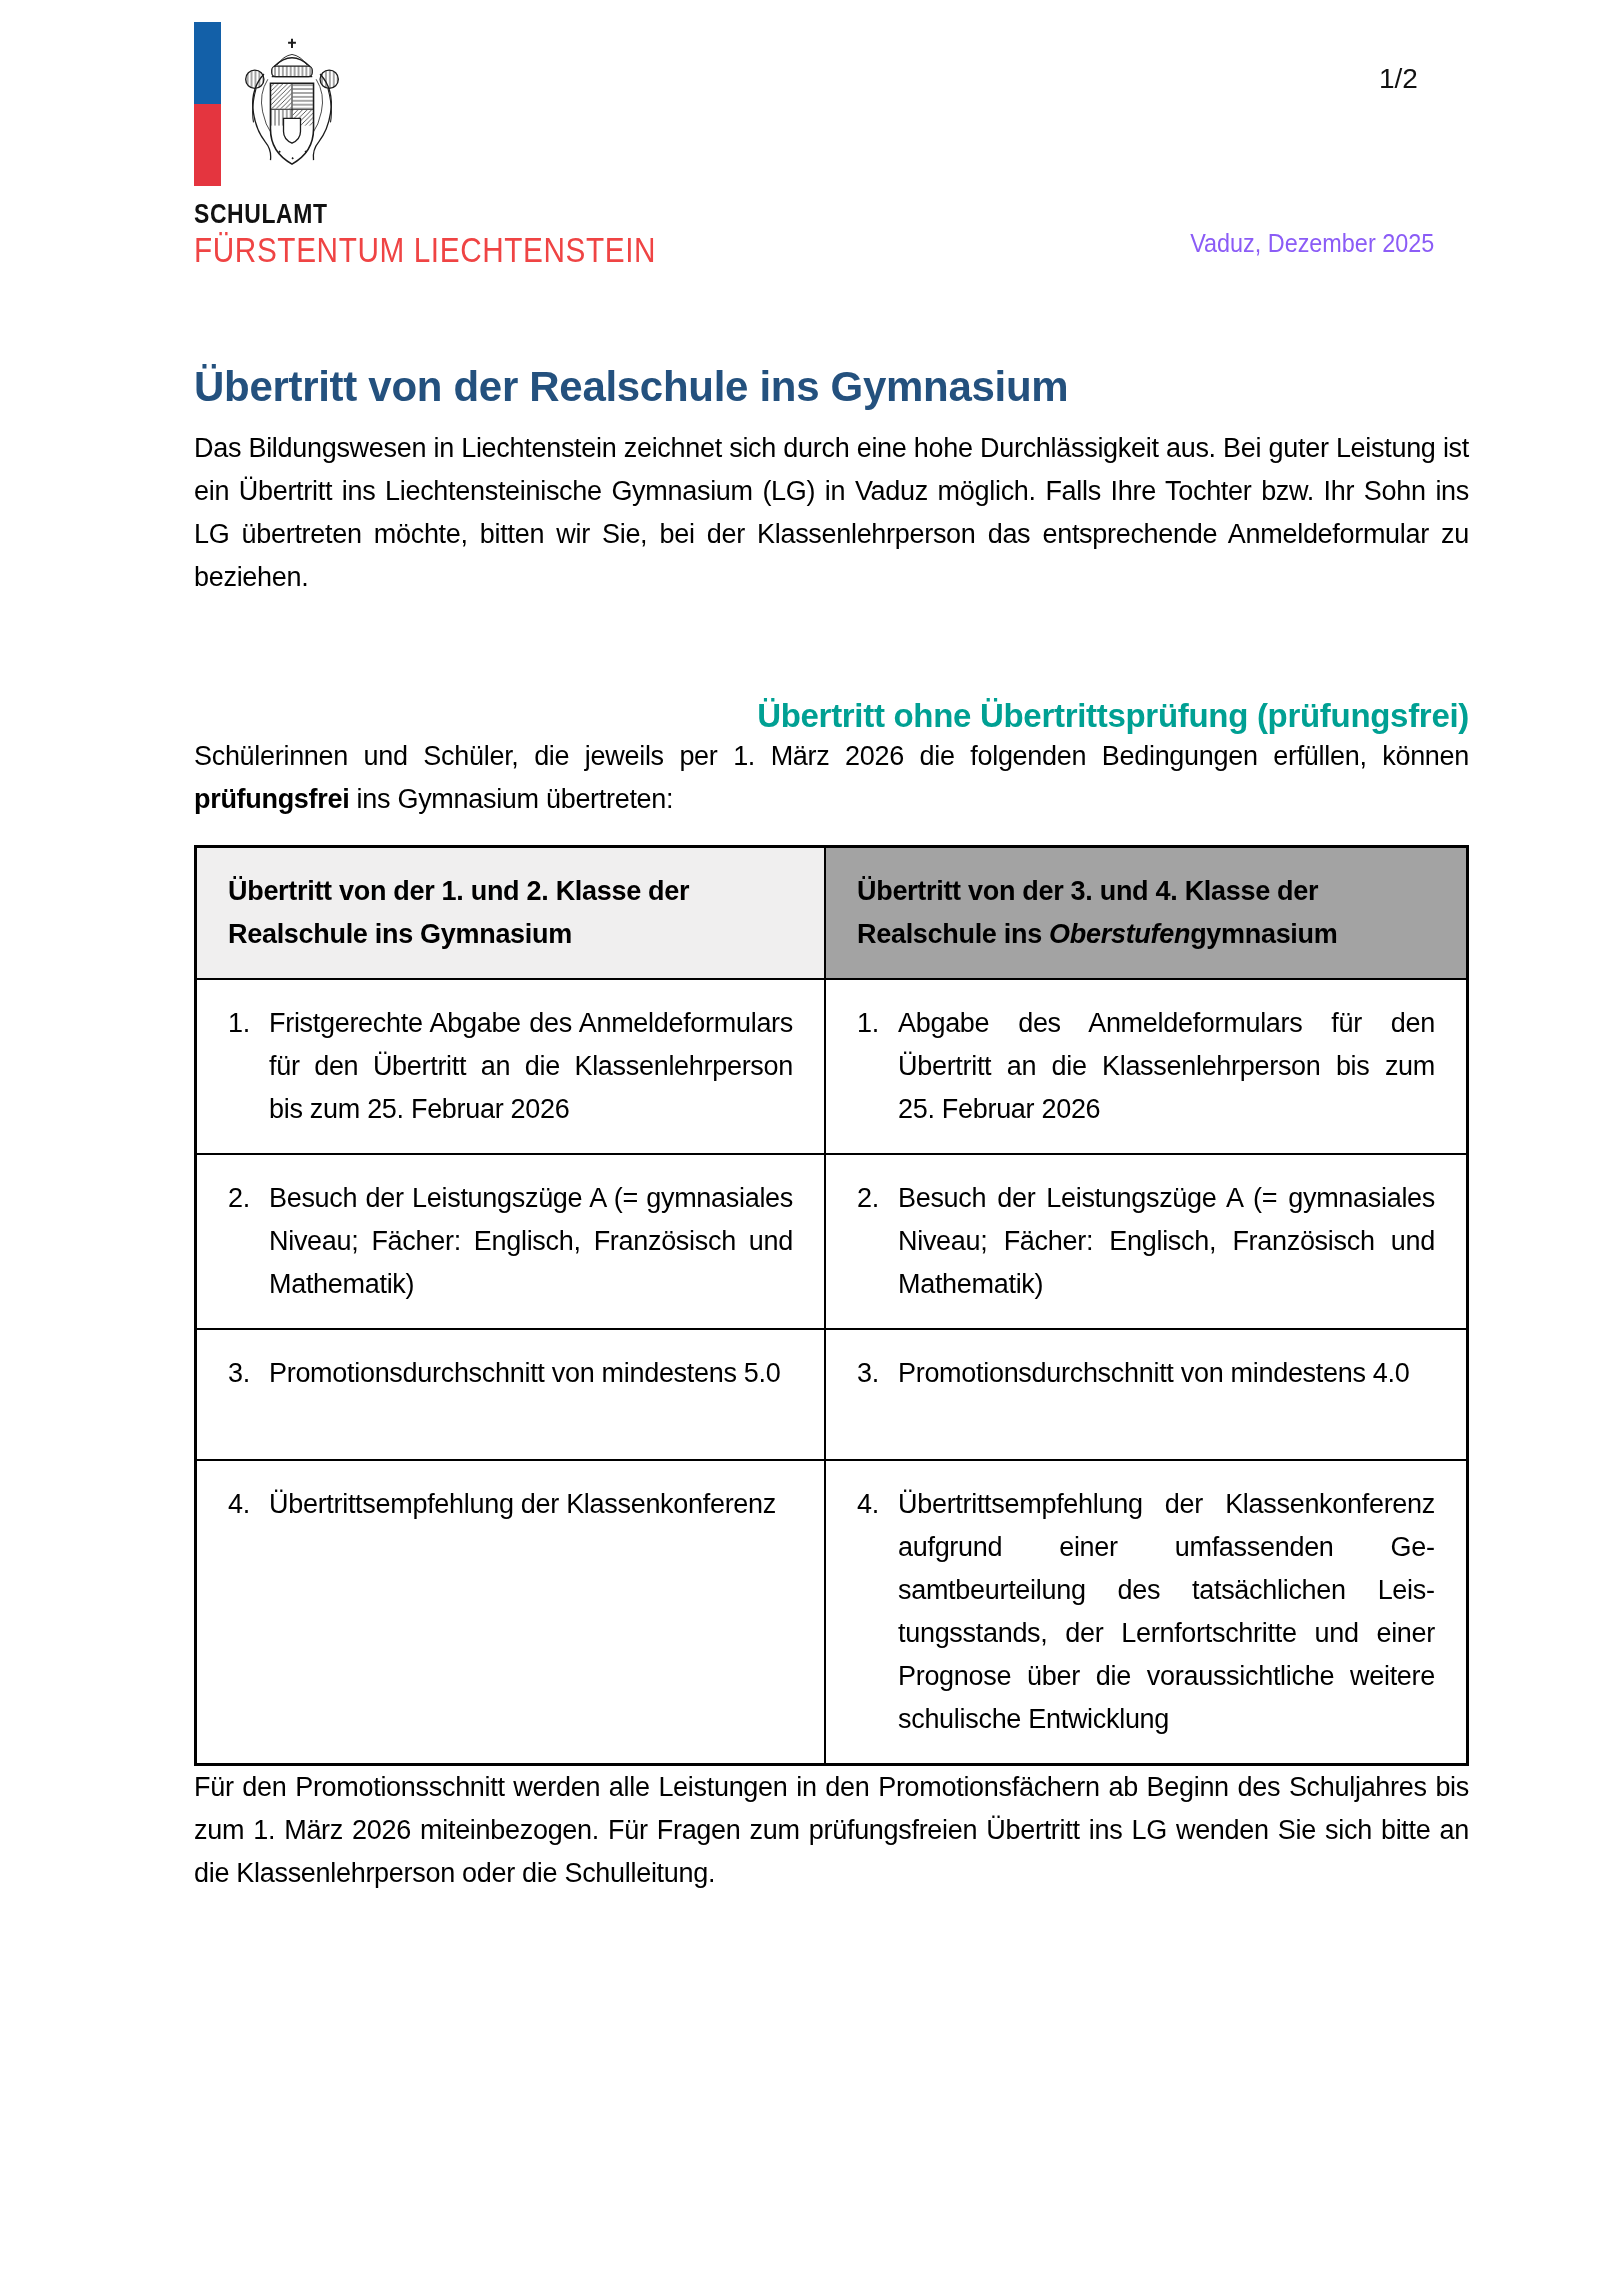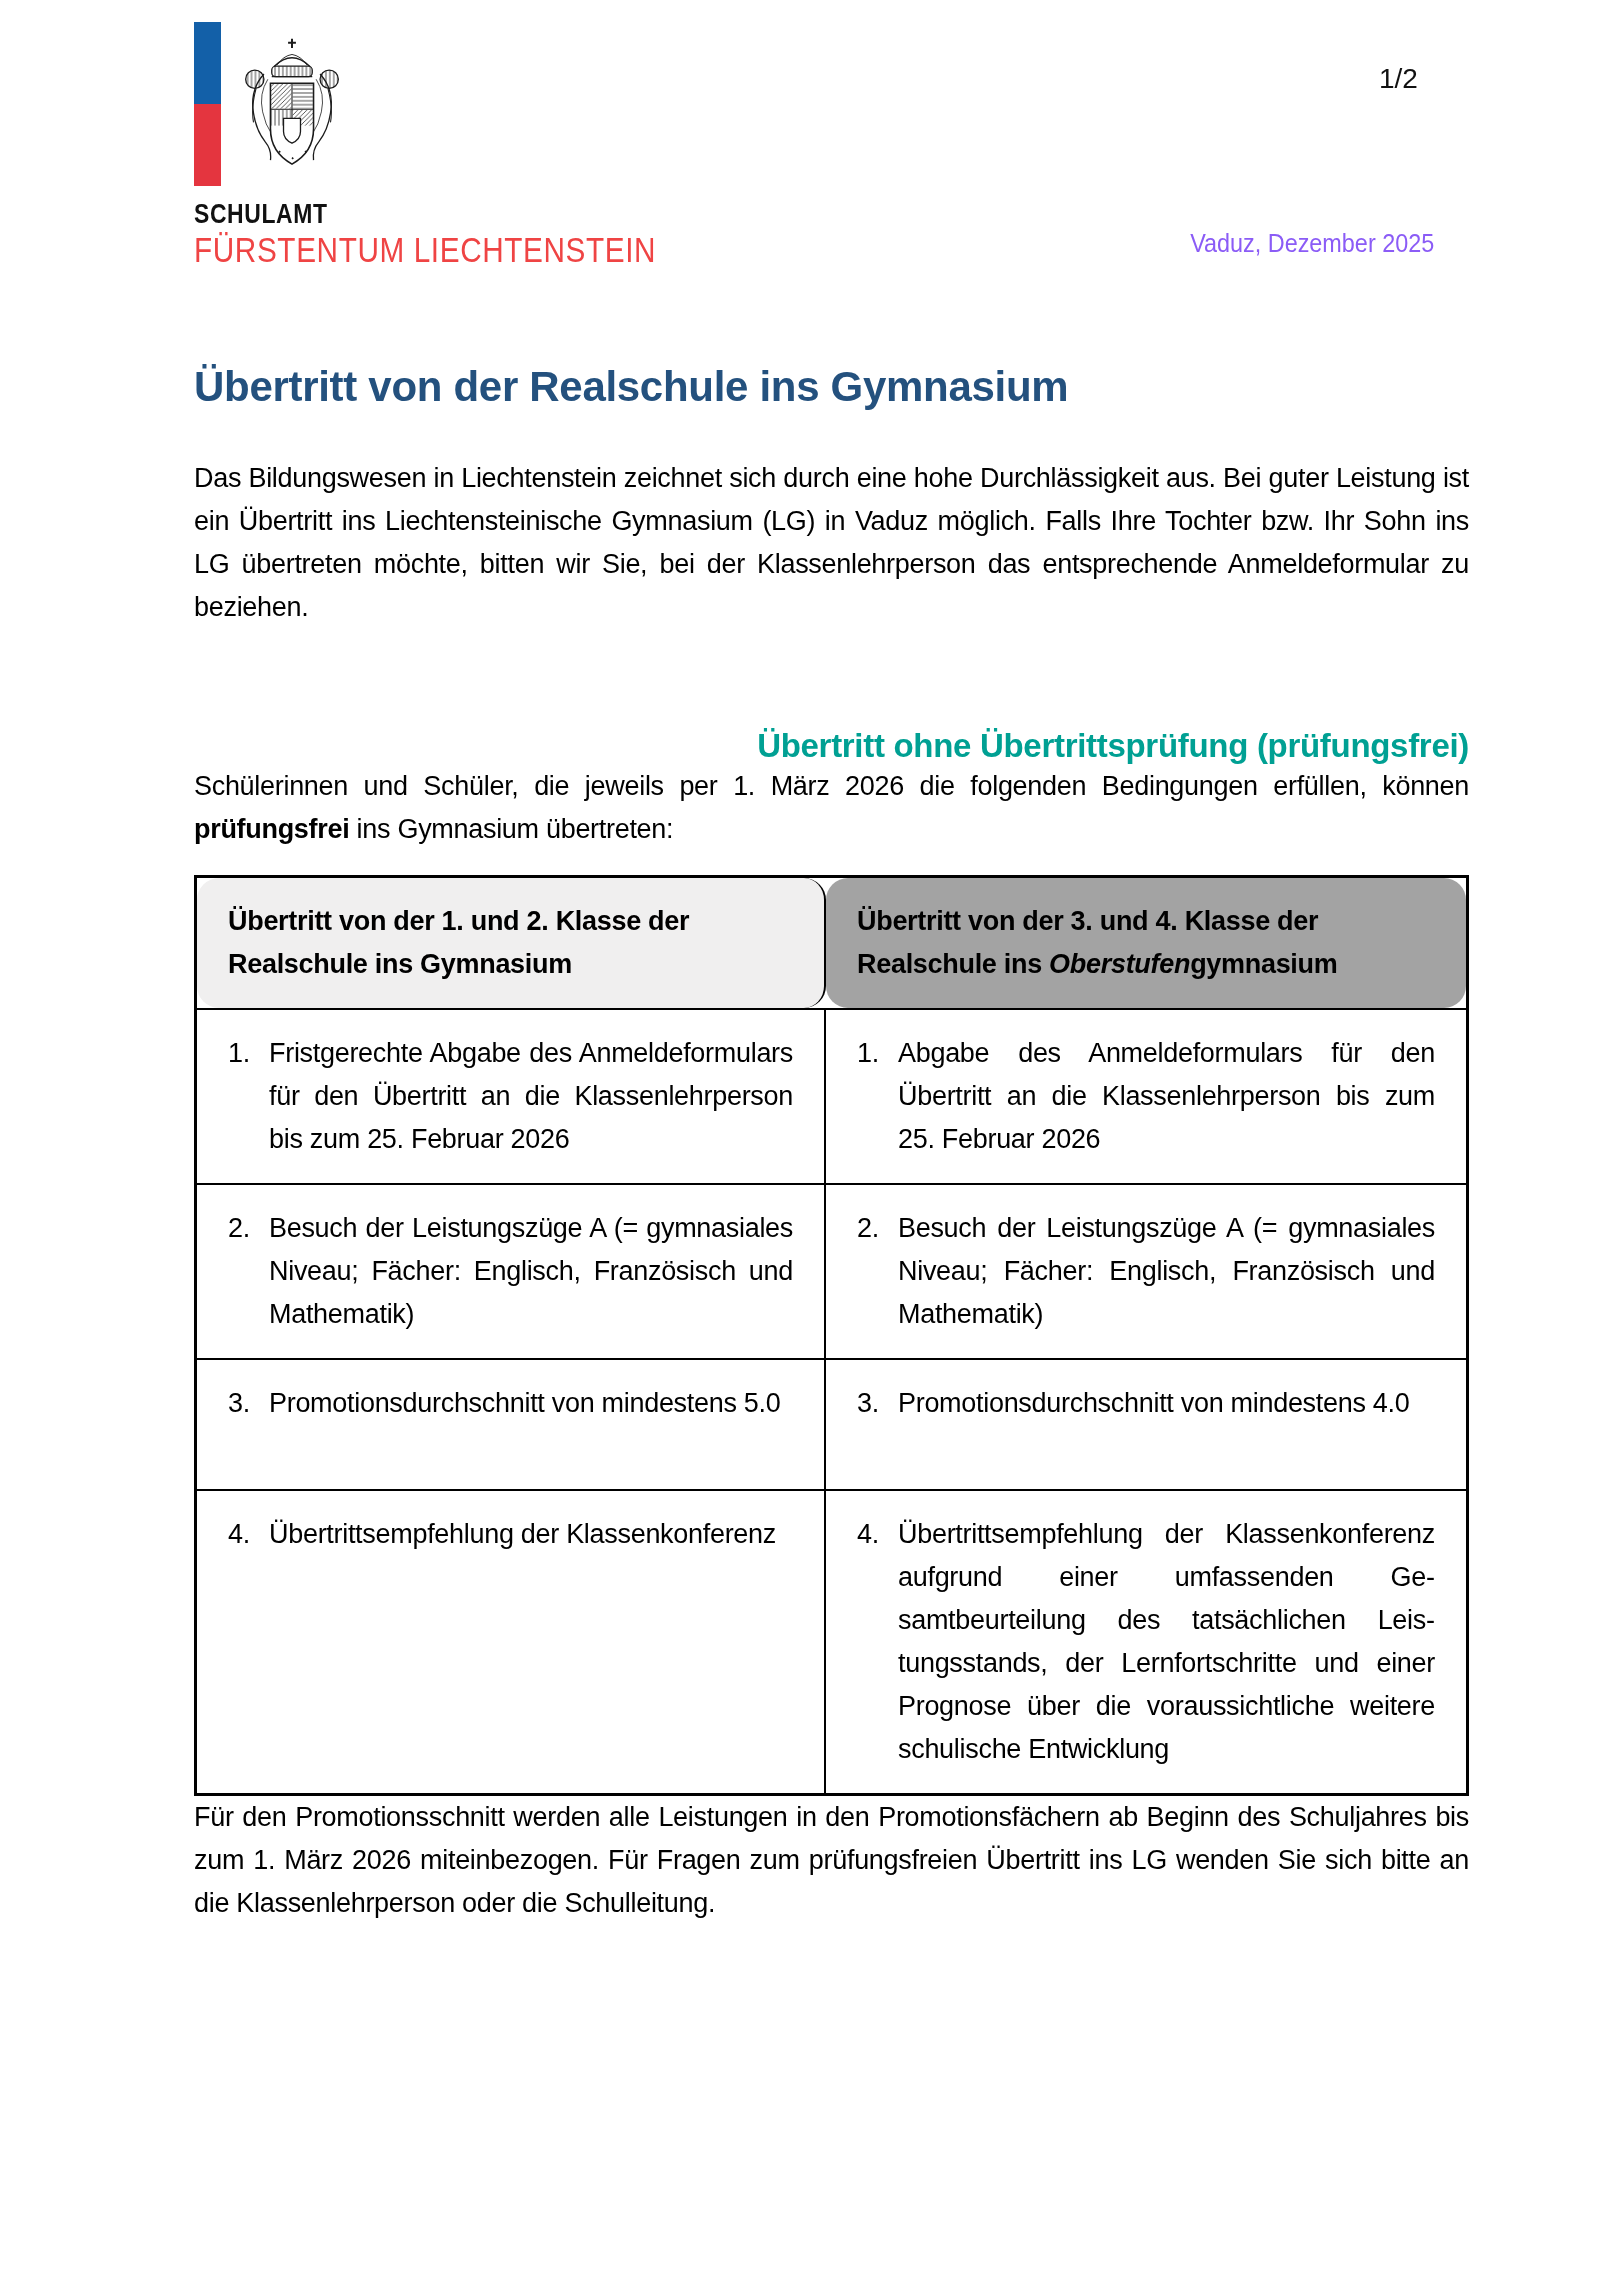--- a/index.html
+++ b/index.html
@@ -36,21 +36,21 @@
   .doc-date{
     position:absolute;right:189px;top:228px;
     font-size:26px;color:#8b5cf6;white-space:nowrap;
   }
   .doc-date .condense-r{display:inline-block;transform:scaleX(0.9);transform-origin:right center;}
   
   .content{
     padding:359px 154px 0 194px;
   }
   h1.doc-title{
-    margin:0 0 43px 0;
+    margin:0 0 13px 0;
     font-size:42px;line-height:55px;font-weight:700;
     letter-spacing:-0.3px;
   }
   p.para{
     margin:0;
     font-size:27px;line-height:43px;
     letter-spacing:-0.3px;
     text-align:justify;
     hyphens:manual;-webkit-hyphens:manual;
   }
@@ -75,21 +75,20 @@
   .trow:first-child{border-top:none;}
   .tcell{
     padding:22px 31px;
     font-size:27px;line-height:43px;letter-spacing:-0.3px;
     hyphens:manual;-webkit-hyphens:manual;
   }
   .tcell.left{border-right:2px solid #000;}
   .thead .tcell{
     font-weight:700;
     min-height:85px;
-    border-radius:22px;
   }
   .item{display:flex;}
   .item .num{width:41px;flex-shrink:0;}
   .item .itxt{flex:1;text-align:justify;}
   .r1 .tcell{min-height:128px;}
   .r2 .tcell{min-height:128px;}
   .r3 .tcell{min-height:85px;}
   .r4 .tcell{min-height:255px;}
   .bold{font-weight:700;}
   .italic{font-style:italic;}

